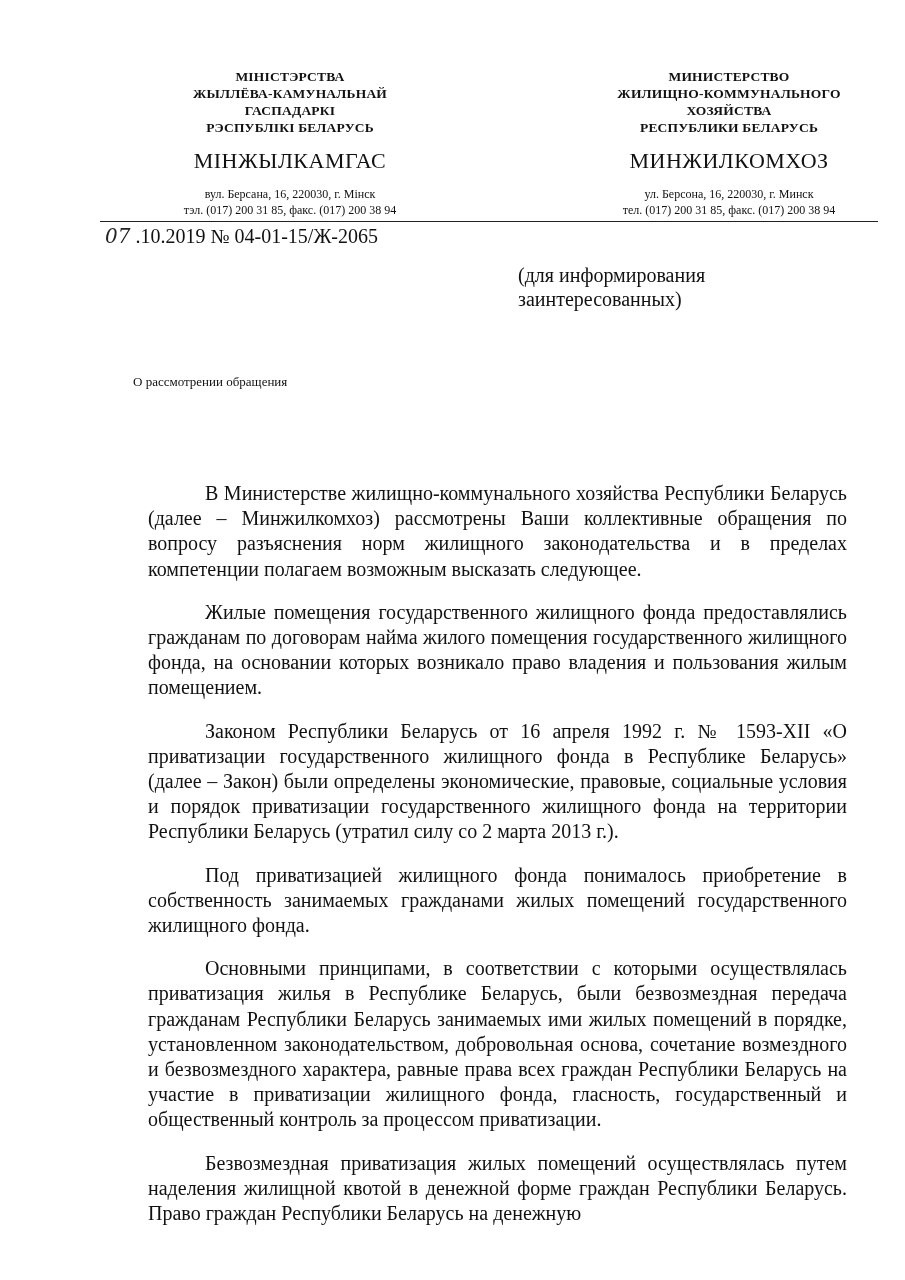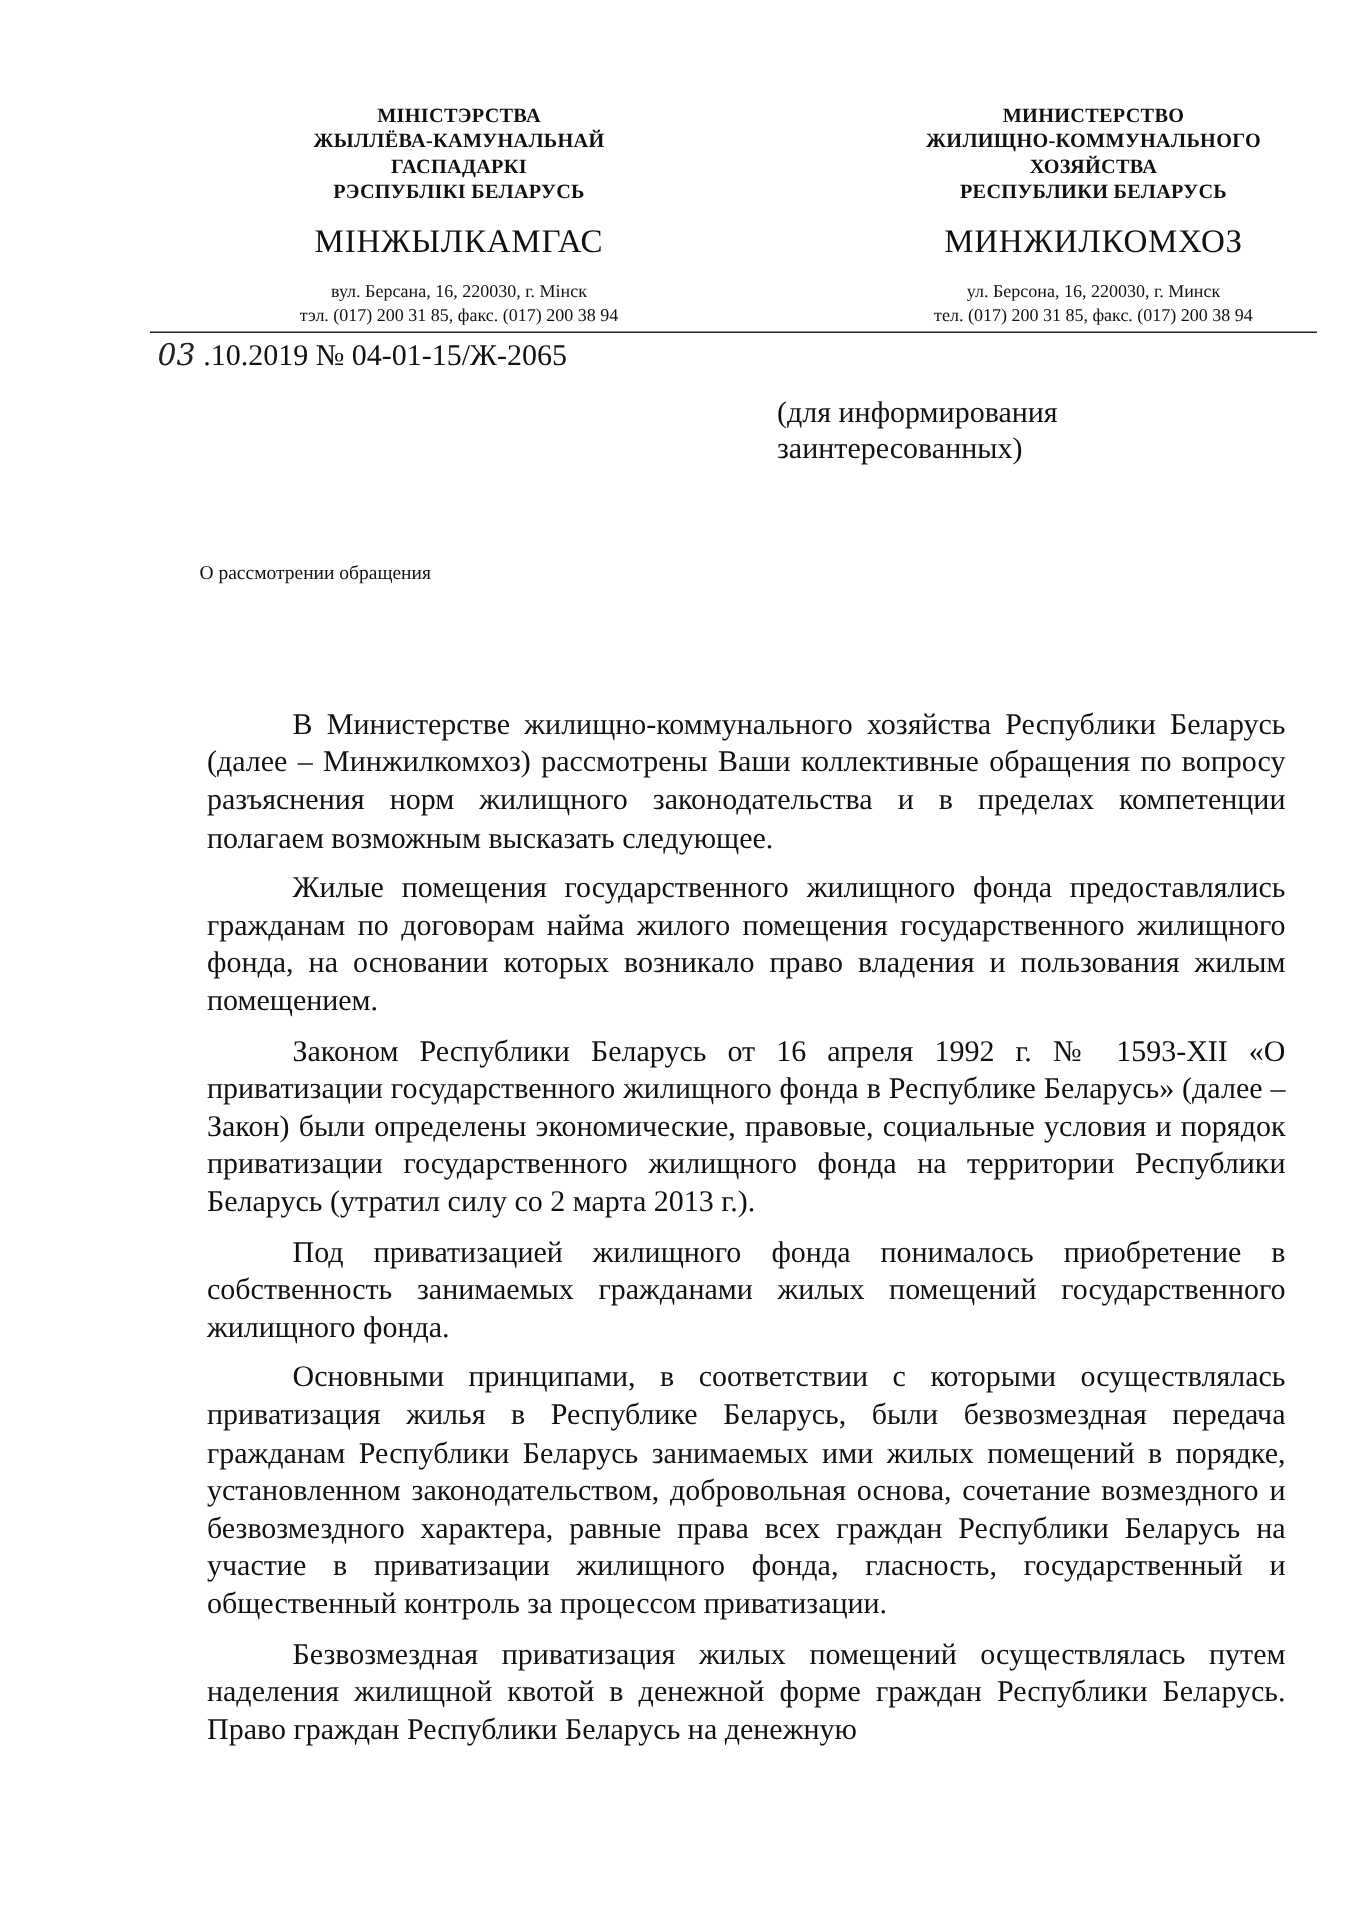--- a/index.html
+++ b/index.html
@@ -1,30 +1,30 @@
 <!DOCTYPE html>
 <html><head>
 <meta charset="utf-8">
 <style>
   html, body { margin: 0; padding: 0; background: #ffffff; }
   body { width: 905px; height: 1280px; position: relative; overflow: hidden;
          font-family: "Liberation Serif", "DejaVu Serif", serif; color: #111; }
   .lh-col { position: absolute; top: 68px; text-align: center; }
-  .lh-left { left: 156px; width: 300px; }
+  .lh-left { left: 140px; width: 300px; }
   .lh-right { left: 569px; width: 320px; }
   .lh-line { font-weight: bold; font-size: 13.5px; line-height: 17px; letter-spacing: 0.2px; }
   .lh-short { font-weight: normal; font-size: 22px; margin-top: 12px; margin-bottom: 12px; letter-spacing: 0.5px; }
   .lh-addr { font-size: 12px; line-height: 16px; }
   .rule { position: absolute; left: 100px; width: 778px; top: 221px; height: 0; border-top: 1px solid #222; }
   .reg { position: absolute; left: 105px; top: 224px; font-size: 20px; }
   .reg .hand { font-style: italic; font-family: "DejaVu Serif", serif; font-size: 20px; color: #222; }
   .addressee { position: absolute; left: 518px; top: 263px; font-size: 20px; line-height: 24px; }
   .subject { position: absolute; left: 133px; top: 374px; font-size: 13px; }
   .body-text { position: absolute; left: 130px; top: 463px; width: 735px; font-size: 20px; line-height: 25.2px; }
-  .body-text p { margin: 8px; text-indent: 57px; text-align: justify; }
+  .body-text p { margin: 18px; text-indent: 57px; text-align: justify; }
 </style>
 </head>
 <body>
 
 <div class="lh-col lh-left">
   <div class="lh-line">МІНІСТЭРСТВА</div>
   <div class="lh-line">ЖЫЛЛЁВА-КАМУНАЛЬНАЙ</div>
   <div class="lh-line">ГАСПАДАРКІ</div>
   <div class="lh-line">РЭСПУБЛІКІ  БЕЛАРУСЬ</div>
   <div class="lh-short">МІНЖЫЛКАМГАС</div>
@@ -38,21 +38,21 @@
   <div class="lh-line">ХОЗЯЙСТВА</div>
   <div class="lh-line">РЕСПУБЛИКИ  БЕЛАРУСЬ</div>
   <div class="lh-short">МИНЖИЛКОМХОЗ</div>
   <div class="lh-addr">ул. Берсона, 16, 220030,  г. Минск</div>
   <div class="lh-addr">тел. (017)  200 31 85, факс. (017)  200 38 94</div>
 </div>
 
 <div class="rule"></div>
 
 <div class="reg">
-  <span class="hand">03</span>
+  <span class="hand">07</span>
   <span>.10.2019</span>
   <span>№ 04-01-15/Ж-2065</span>
 </div>
 
 <div class="addressee">
   <div>(для информирования</div>
   <div>заинтересованных)</div>
 </div>
 
 <div class="subject">О рассмотрении обращения</div>

